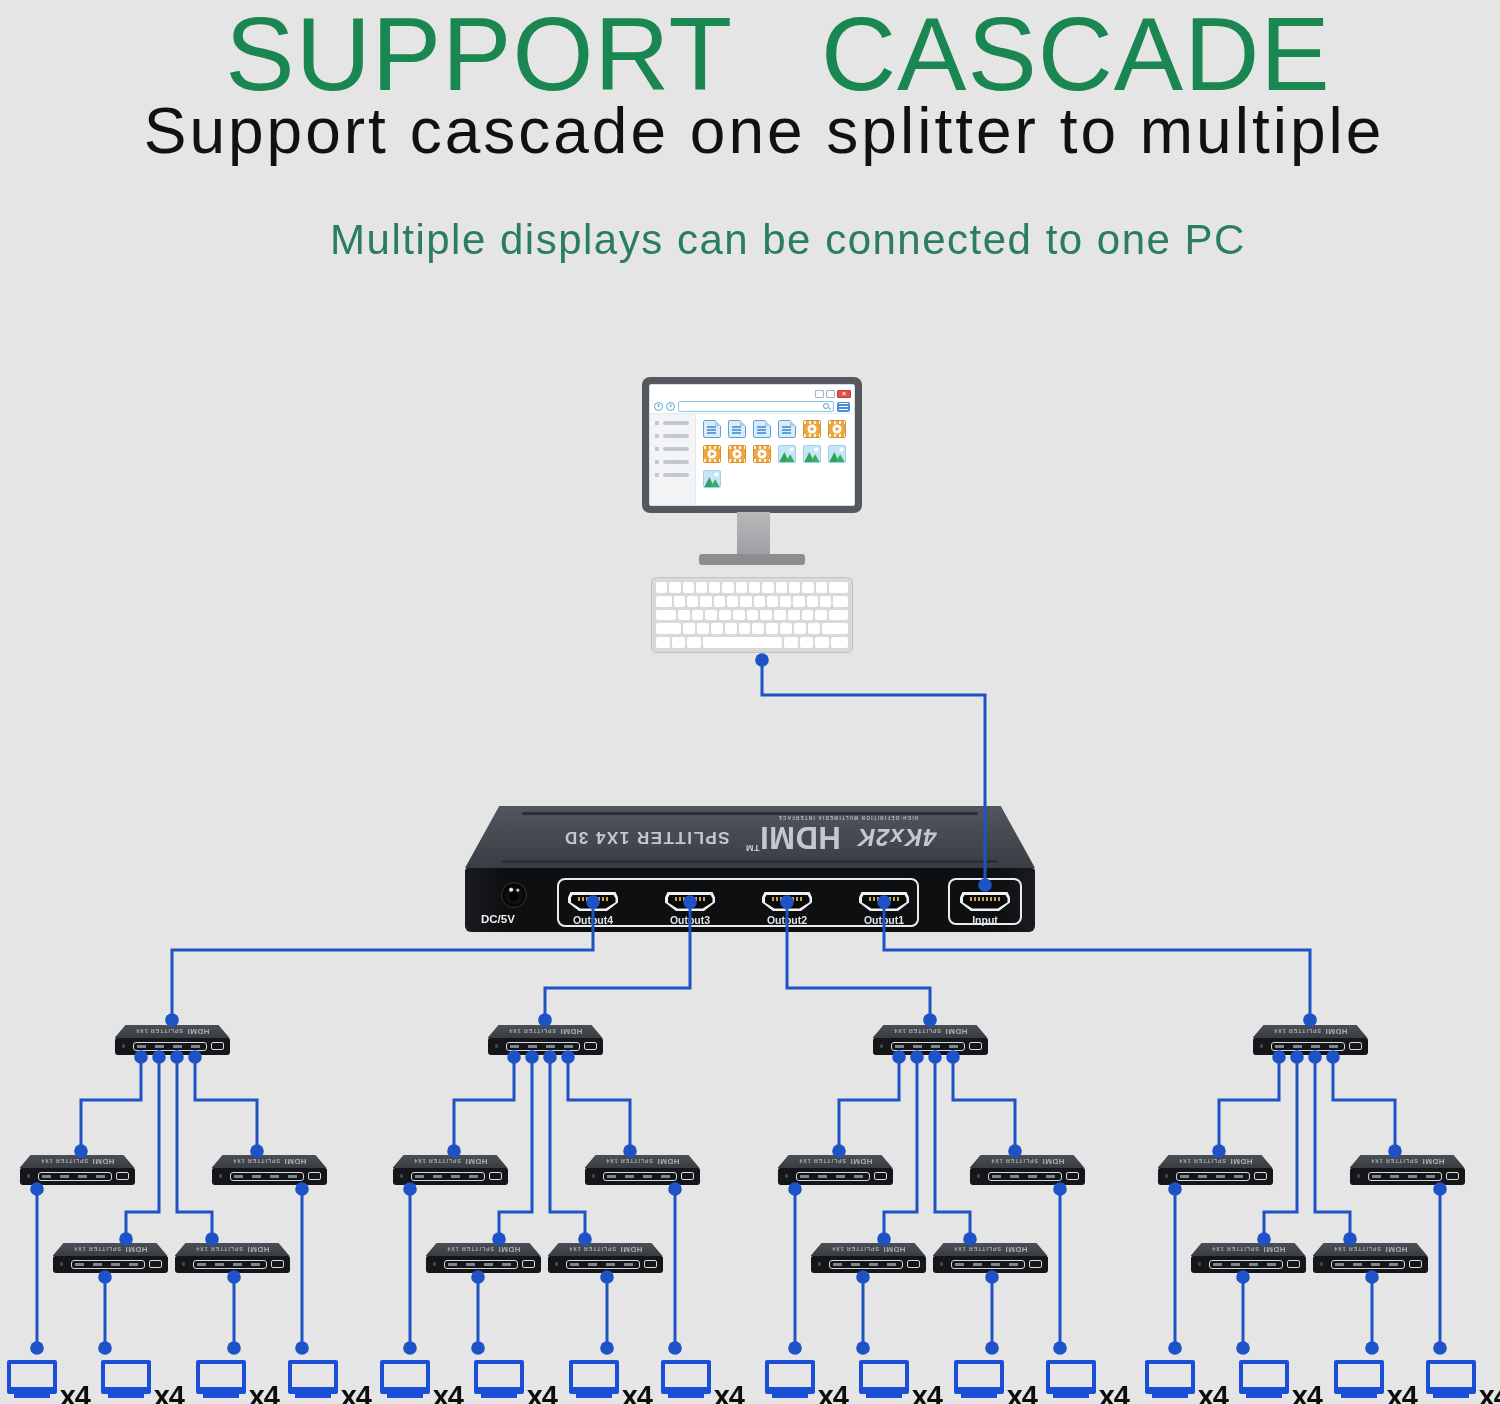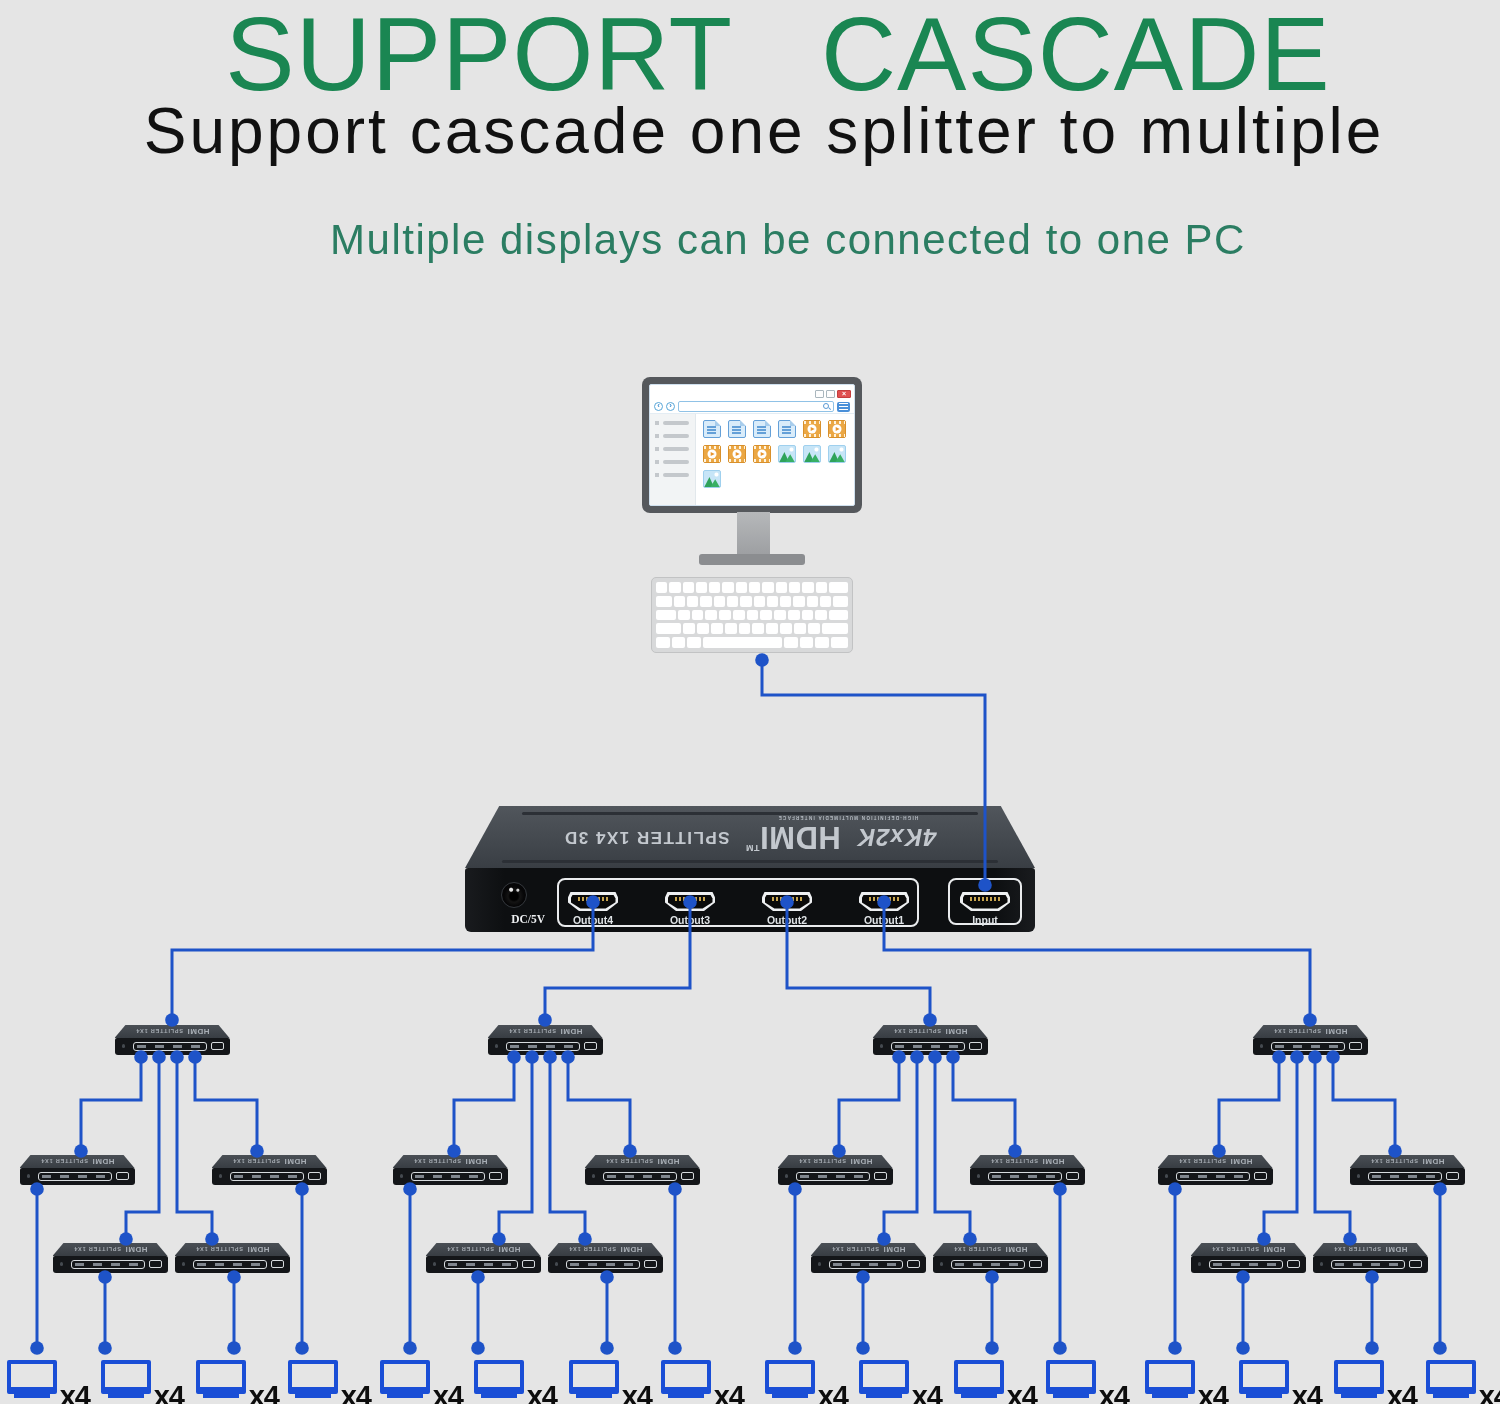--- a/index.html
+++ b/index.html
@@ -88,22 +88,22 @@
   .logo sup{font-size:9px;vertical-align:18px;font-weight:700;}
   .model{font-size:17px;font-weight:700;letter-spacing:1.5px;}
   .fineprint{position:absolute;left:17%;bottom:0px;font-size:4.5px;letter-spacing:1.3px;color:#b7bdc4;
         white-space:nowrap;font-weight:700;}
   .front-face{position:absolute;left:0;top:62px;width:570px;height:64px;border-radius:3px 3px 6px 6px;
         background:linear-gradient(90deg,#191b1e,#0d0f11 7%,#0d0f11 93%,#191b1e);}
   .jack{position:absolute;left:36px;top:14px;width:24px;height:24px;border-radius:50%;border:1px solid #34383d;
         background-image:radial-gradient(circle at 38% 28%, #e8e8e8 0 1.5px, rgba(0,0,0,0) 2.5px),
                          radial-gradient(circle at 66% 30%, #cfcfcf 0 1px, rgba(0,0,0,0) 2px),
                          radial-gradient(circle at 50% 55%, #000 0 4px, #141414 6px, #060607 10px);}
-  .dclab{position:absolute;left:16px;top:45px;width:64px;text-align:right;color:#eceef0;
-        font-size:11.5px;font-weight:bold;font-family:Liberation Serif, serif;}
+  .dclab{position:absolute;left:16px;top:45px;width:64px;text-align:left;color:#eceef0;
+        font-size:11.5px;font-weight:bold;}
   .pgroup{position:absolute;left:92px;top:10px;width:362px;height:49px;border:2px solid #e9ebed;
         border-radius:8px;box-sizing:border-box;}
   .ibox{position:absolute;left:483px;top:10px;width:74px;height:47px;border:2px solid #e9ebed;
         border-radius:8px;box-sizing:border-box;}
   .pslot{position:absolute;top:24px;width:80px;text-align:center;}
   .sock{position:relative;width:50px;height:19px;margin:0 auto;}
   .s-out{position:absolute;inset:0;background:#eef0f2;
         clip-path:polygon(5% 0,95% 0,100% 28%,100% 55%,78% 100%,22% 100%,0 55%,0 28%);}
   .s-in{position:absolute;inset:2.5px;background:#0a0a0a;
         clip-path:polygon(5% 0,95% 0,100% 28%,100% 55%,78% 100%,22% 100%,0 55%,0 28%);}

